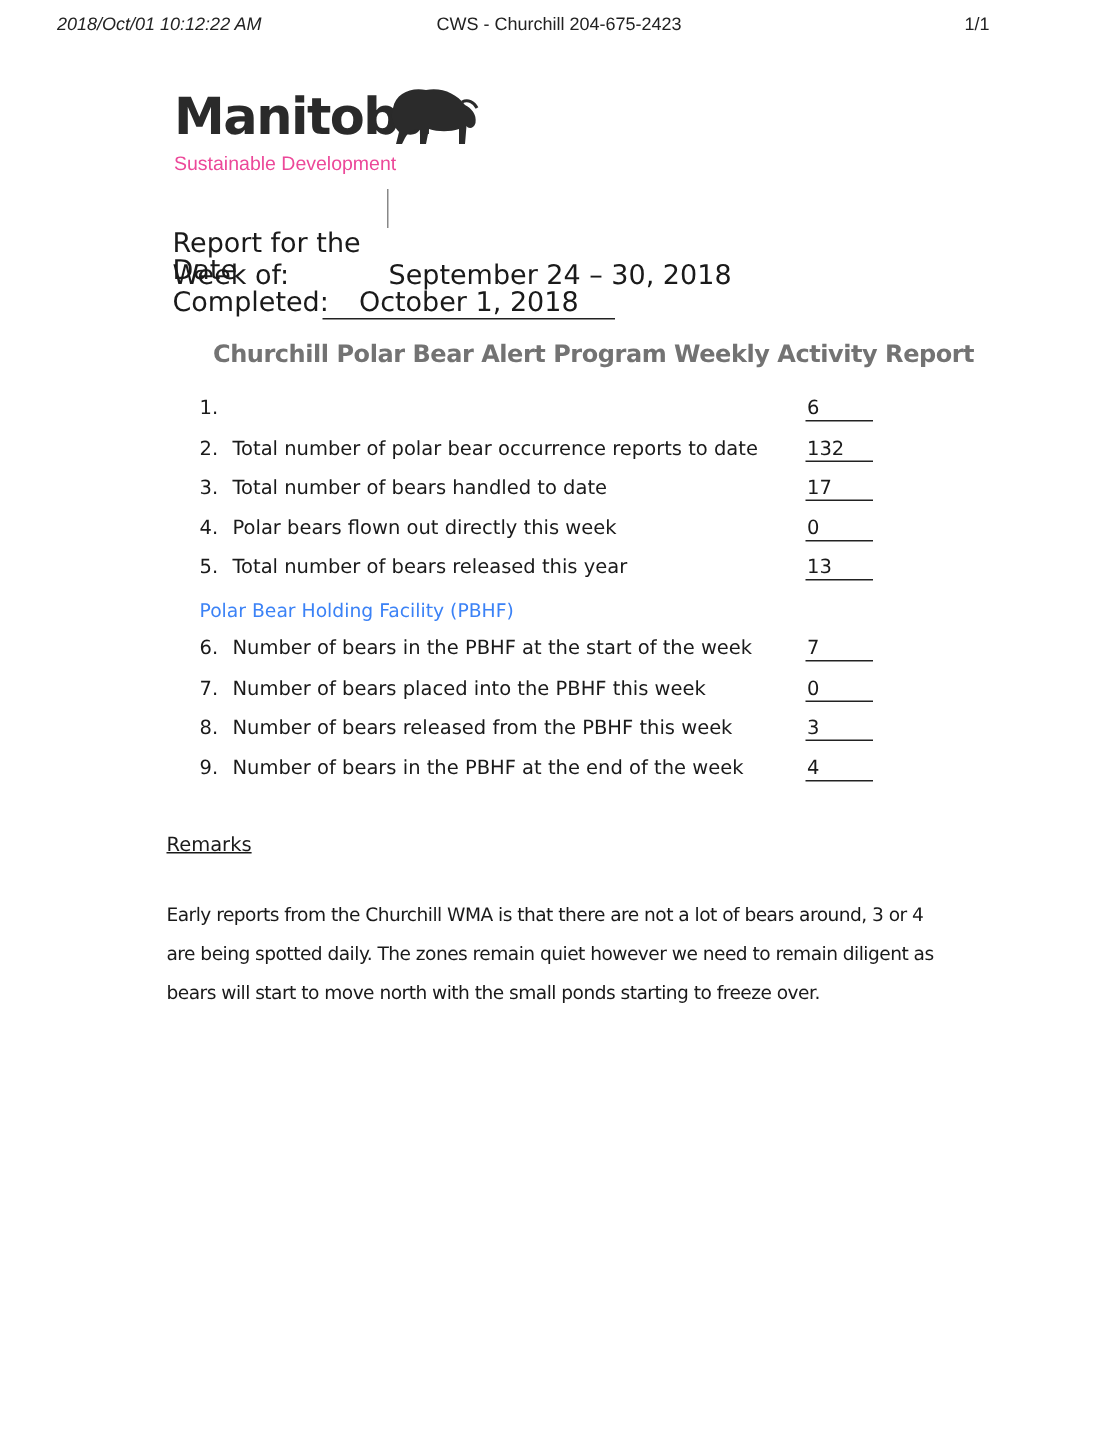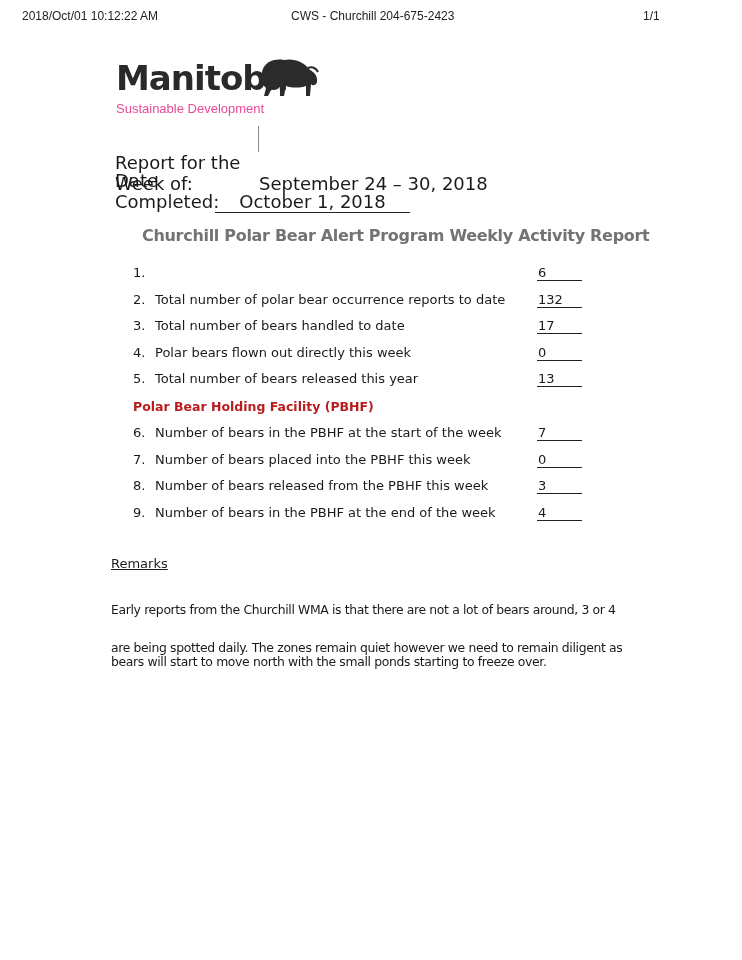--- a/index.html
+++ b/index.html
@@ -5,21 +5,21 @@
     html, body { margin: 0; padding: 0; background: #ffffff; }
     body {
       width: 742px; height: 960px; position: relative; overflow: hidden;
       color: #1a1a1a;
       font-family: "Liberation Sans", "DejaVu Sans", sans-serif;
     }
     .fax-header {
       position: absolute; top: 9px; left: 0; width: 742px; height: 16px;
       font-size: 12px; color: #222;
     }
-    .fax-header .ts { position: absolute; left: 22px; }
+    .fax-header .ts { position: absolute; left: 38px; font-style: italic; }
     .fax-header .sender { position: absolute; left: 291px; }
     .fax-header .page { position: absolute; left: 643px; }
 
     .logo { position: absolute; left: 116px; top: 56px; width: 220px; height: 64px; }
     .logo-word {
       position: absolute; left: 0; top: 2px;
       font-family: "DejaVu Sans", sans-serif; font-weight: bold;
       font-size: 34px; letter-spacing: -1px; color: #2a2a2a;
     }
     .bison { position: absolute; left: 140px; top: 0; width: 64px; height: 44px; }
@@ -45,21 +45,21 @@
       font-family: "DejaVu Sans", sans-serif; font-size: 13px; color: #1a1a1a;
     }
     .item .num { position: absolute; left: 0; }
     .item .txt { position: absolute; left: 22px; white-space: nowrap; }
     .item .val {
       position: absolute; left: 404px; width: 44px; border-bottom: 1.2px solid #222;
       line-height: 15px; padding-left: 1px;
     }
     .section-label {
       position: absolute; left: 133px; top: 399px;
-      font-family: "DejaVu Sans", sans-serif; font-size: 12.5px; font-weight: bold; color: #b91c1c;
+      font-family: "DejaVu Sans", sans-serif; font-size: 12.5px; font-weight: normal; color: #3b82f6;
     }
 
     .remarks-head {
       position: absolute; left: 111px; top: 556px;
       font-family: "DejaVu Sans", sans-serif; font-size: 13px; text-decoration: underline;
     }
     .remarks-line {
       position: absolute; left: 111px; width: 505px;
       font-family: "DejaVu Sans", sans-serif; font-size: 12.4px; 
       white-space: nowrap; letter-spacing: -0.35px;
@@ -138,14 +138,14 @@
   <span class="val">3</span>
 </div>
 <div class="item" style="top:505px;">
   <span class="num">9.</span>
   <span class="txt">Number of bears in the PBHF at the end of the week</span>
   <span class="val">4</span>
 </div>
 
 <div class="remarks-head">Remarks</div>
 <div class="remarks-line" style="top:602px;">Early reports from the Churchill WMA is that there are not a lot of bears around, 3 or 4</div>
-<div class="remarks-line" style="top:628px;margin-top:12px;">are being spotted daily. The zones remain quiet however we need to remain diligent as</div>
+<div class="remarks-line" style="top:628px;">are being spotted daily. The zones remain quiet however we need to remain diligent as</div>
 <div class="remarks-line" style="top:654px;">bears will start to move north with the small ponds starting to freeze over.</div>
 
 </body></html>

